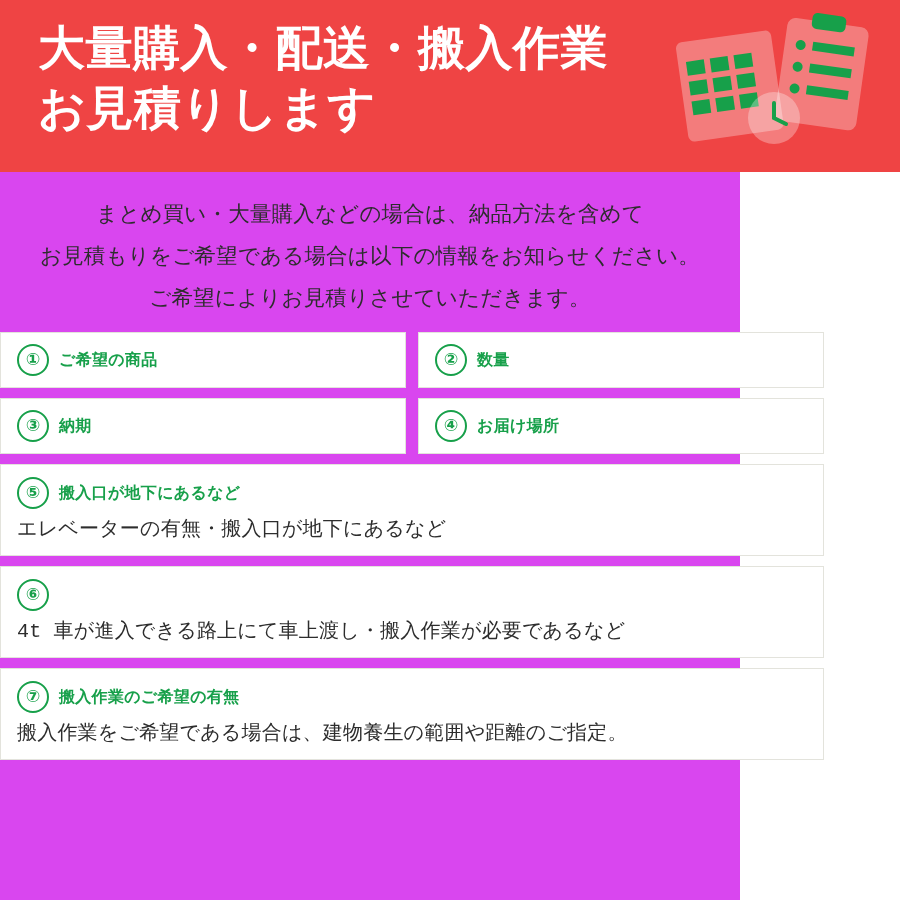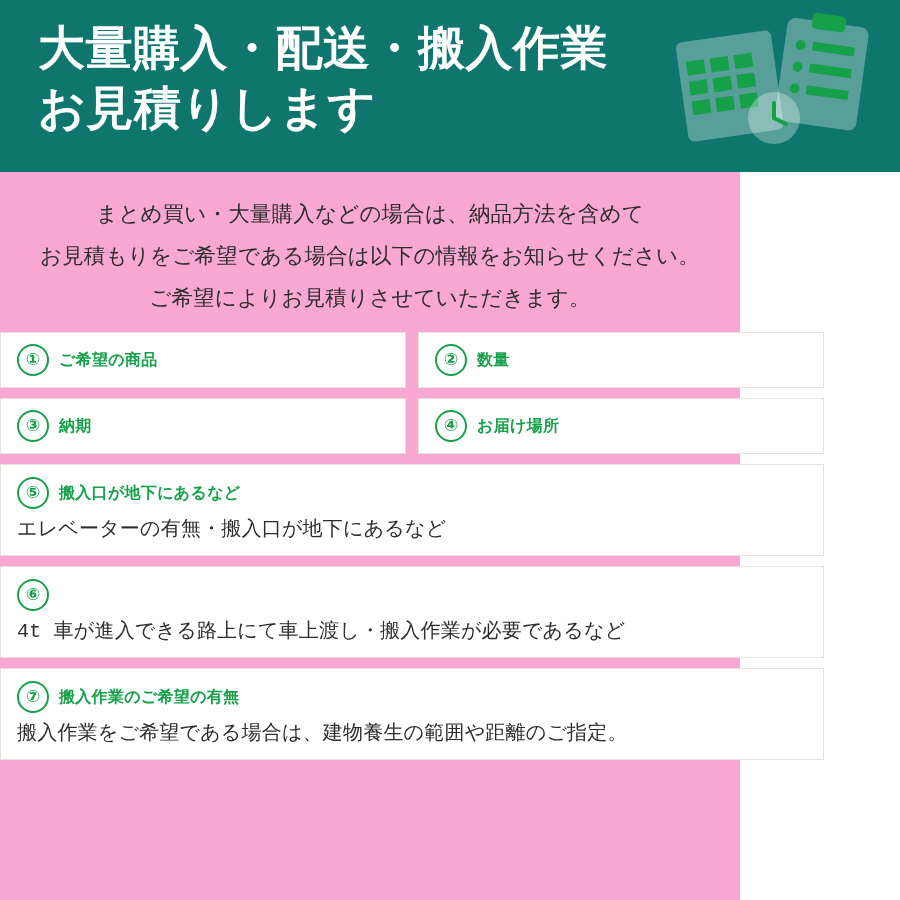--- a/index.html
+++ b/index.html
@@ -19,21 +19,21 @@
     height: 900px;
     background: #ffffff;
     box-sizing: border-box;
   }
 
   
   .header {
     position: relative;
     width: 900px;
     height: 172px;
-    background: #0f766e;
+    background: #ef4444;
     overflow: hidden;
   }
   .header-title {
     position: absolute;
     left: 38px;
     top: 18px;
     color: #ffffff;
     font-size: 47px;
     font-weight: bold;
     line-height: 1.28;
@@ -47,21 +47,21 @@
     width: 230px;
     height: 160px;
     opacity: 1;
   }
 
   
   .body {
     position: relative;
     width: 740px;
     height: 728px;
-    background: #f9a8d4;
+    background: #d946ef;
     box-sizing: border-box;
     padding: 0;
   }
   .lead {
     padding-top: 22px;
     text-align: center;
     color: #2d2d2d;
     font-size: 21.5px;
     line-height: 1.95;
     letter-spacing: 0.2px;

